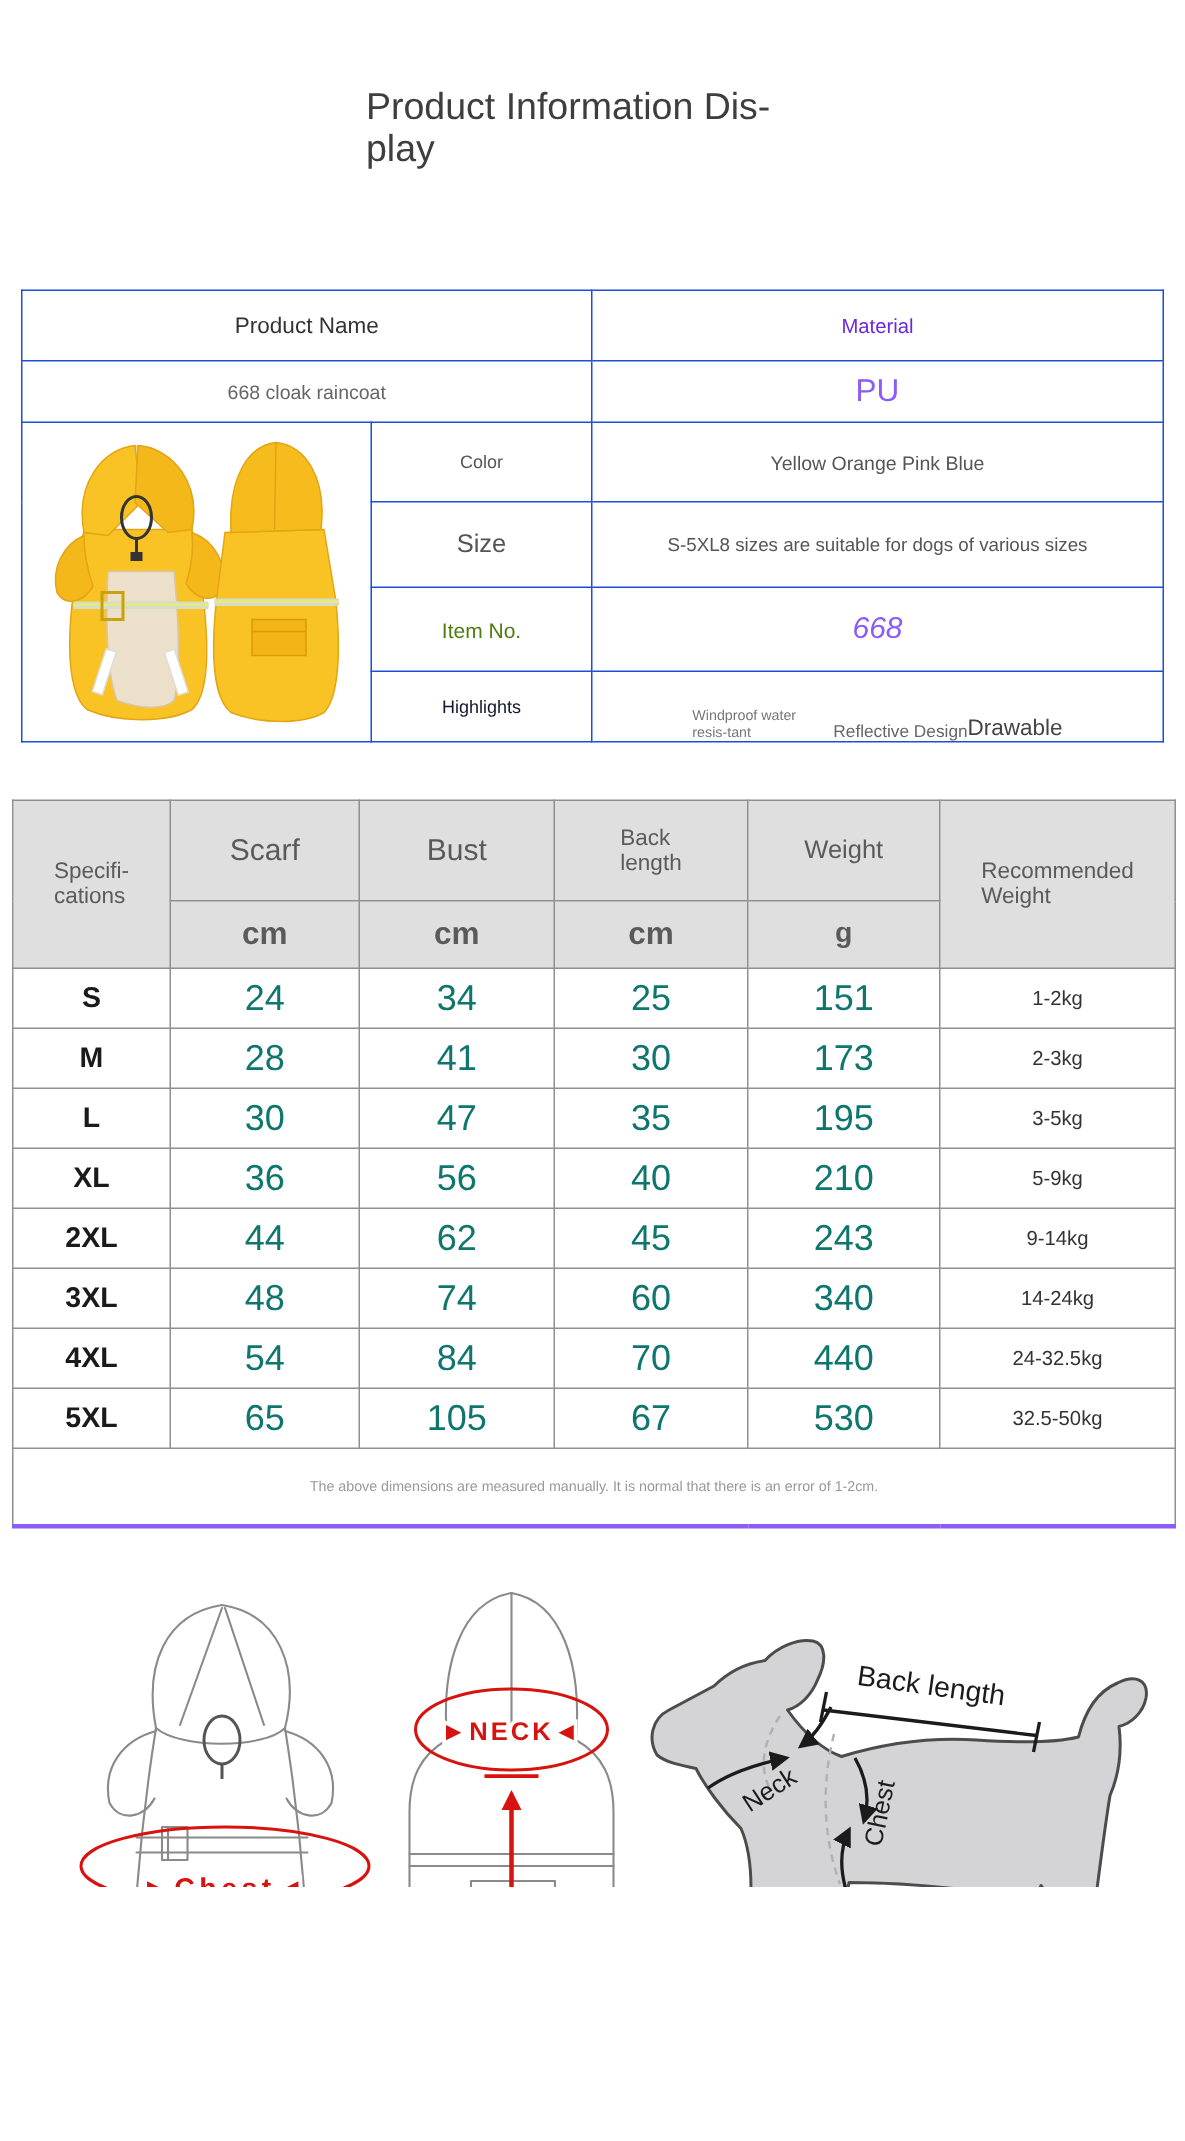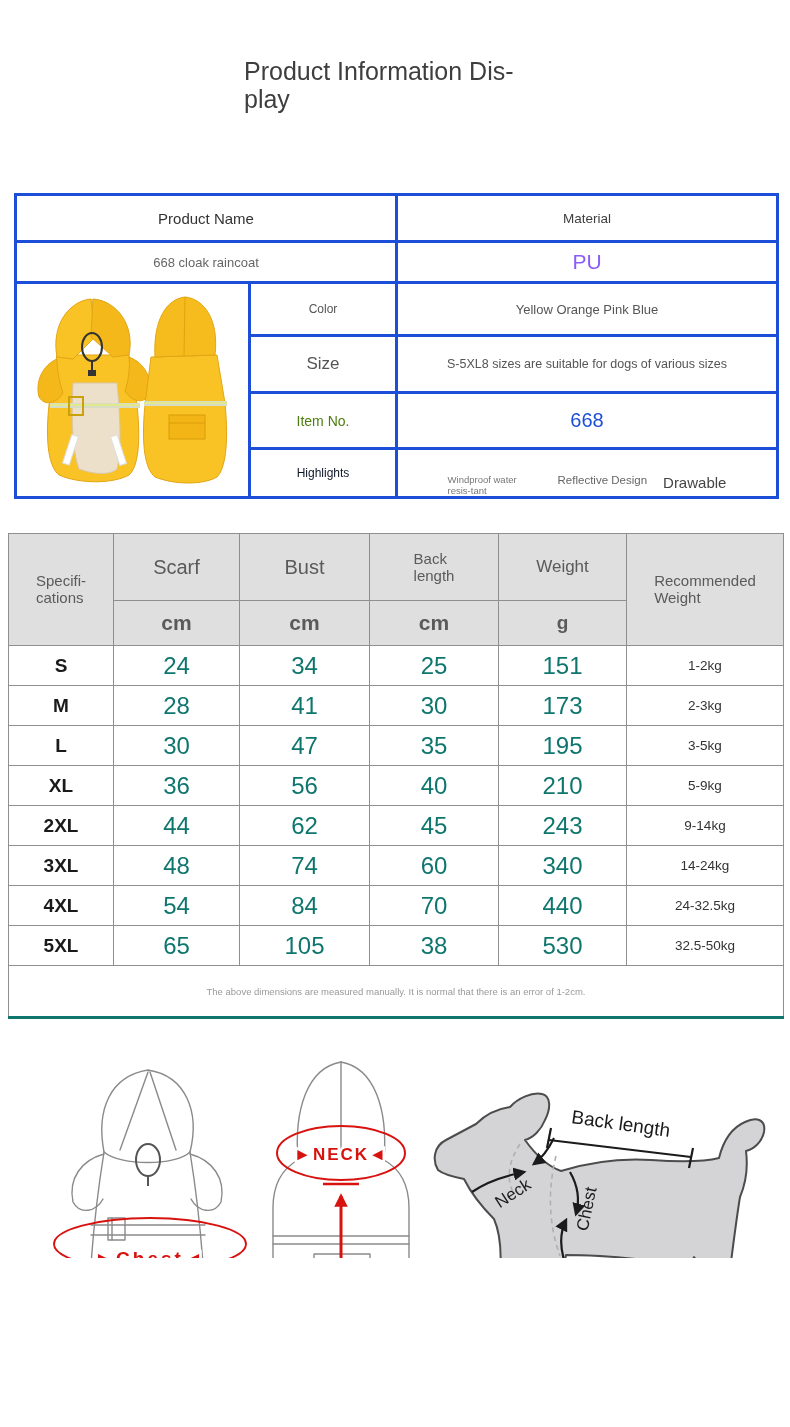--- a/index.html
+++ b/index.html
@@ -7,50 +7,50 @@
         font-family:"Liberation Sans",sans-serif;color:#333;}
 
   
   .title{position:absolute;left:244px;top:57px;width:300px;font-size:25px;line-height:28px;color:#3e3e3e;}
   .subtitle{position:absolute;left:0;top:128px;width:790px;text-align:center;font-size:17px;
             color:#b9b9b9;letter-spacing:1px;}
 
   
   table{border-collapse:collapse;table-layout:fixed;}
   .info-table{position:absolute;left:14px;top:193px;}
-  .info-table td{border:3px solid #1d4ed8;text-align:center;vertical-align:middle;padding:0;background:#fff;}
+  .info-table td{border:1px solid #1d4ed8;text-align:center;vertical-align:middle;padding:0;background:#fff;}
   .pn-h{font-size:15px;color:#333;}
-  .mat-h{font-size:13.5px;color:#404040;}
+  .mat-h{font-size:13.5px;color:#6d28d9;}
   .pn-v{font-size:13px;color:#666;}
   .mat-v{font-size:21px;color:#8b5cf6;}
   .lbl-color{font-size:12px;color:#555;}
   .lbl-size{font-size:17px;color:#555;}
   .lbl-item{font-size:14px;color:#4d7c0f;}
   .lbl-high{font-size:12px;color:#0f172a;}
   .val-color{font-size:13px;color:#555;}
   .val-size{font-size:12.5px;color:#555;}
-  .val-item{font-size:20px;color:#1d4ed8;}
-  .hl-wrap{display:flex;align-items:flex-start;justify-content:center;gap:16px;margin-top:24px;}
+  .val-item{font-size:20px;color:#8b5cf6;font-style:italic;}
+  .hl-wrap{display:flex;align-items:flex-end;justify-content:center;margin-top:24px;}
   .hl1{width:94px;font-size:9.5px;line-height:11px;color:#777;text-align:left;}
   .hl2{font-size:11.5px;color:#666;}
   .hl3{font-size:15px;color:#444;}
   .photo-cell svg{display:block;margin:0 auto;}
 
   
   .size-table{position:absolute;left:8px;top:533px;}
   .size-table td{border:1px solid #8f8f8f;text-align:center;vertical-align:middle;padding:0;background:#fff;}
   .size-table td.hd{background:#dfdfdf;color:#5a5a5a;}
   .h-main{font-size:20px;}
   .hblk{display:inline-block;text-align:left;font-size:15px;line-height:17px;color:#5a5a5a;}
   .h-unit{font-size:21px;font-weight:bold;color:#222;}
   .h-unit-g{font-size:19px;}
   .c-spec{font-size:19px;font-weight:bold;color:#1a1a1a;}
   .c-num{font-size:24px;color:#0f766e;}
   .c-rec{font-size:13.5px;color:#333;}
-  .note-row td{font-size:9.5px;color:#999;border-bottom:3px solid #0f766e;}
+  .note-row td{font-size:9.5px;color:#999;border-bottom:3px solid #8b5cf6;}
 
   
   .sk-front{position:absolute;left:38px;top:1052px;}
   .sk-back{position:absolute;left:252px;top:1050px;}
   .dog-svg{position:absolute;left:420px;top:1078px;}
   .sketch-line{fill:none;stroke:#8a8a8a;stroke-width:1.4;stroke-linejoin:round;stroke-linecap:round;}
   .red-stroke{fill:none;stroke:#d8120e;}
   .red-label{fill:#d8120e;font-weight:bold;paint-order:stroke;stroke:#ffffff;stroke-width:5px;
              font-family:"Liberation Sans",sans-serif;}
   .dog-label{fill:#1b1b1b;font-family:"Liberation Sans",sans-serif;}
@@ -225,21 +225,21 @@
       <td class="c-num">54</td>
       <td class="c-num">84</td>
       <td class="c-num">70</td>
       <td class="c-num">440</td>
       <td class="c-rec">24-32.5kg</td>
     </tr>
     <tr style="height:40px">
       <td class="c-spec">5XL</td>
       <td class="c-num">65</td>
       <td class="c-num">105</td>
-      <td class="c-num">38</td>
+      <td class="c-num">67</td>
       <td class="c-num">530</td>
       <td class="c-rec">32.5-50kg</td>
     </tr>
     <tr style="height:52px" class="note-row">
       <td colspan="6">The above dimensions are measured manually. It is normal that there is an error of 1-2cm.</td>
     </tr>
   </tbody>
     </table>
 
   <svg class="sk-front" width="220" height="340" viewBox="0 0 220 340">

